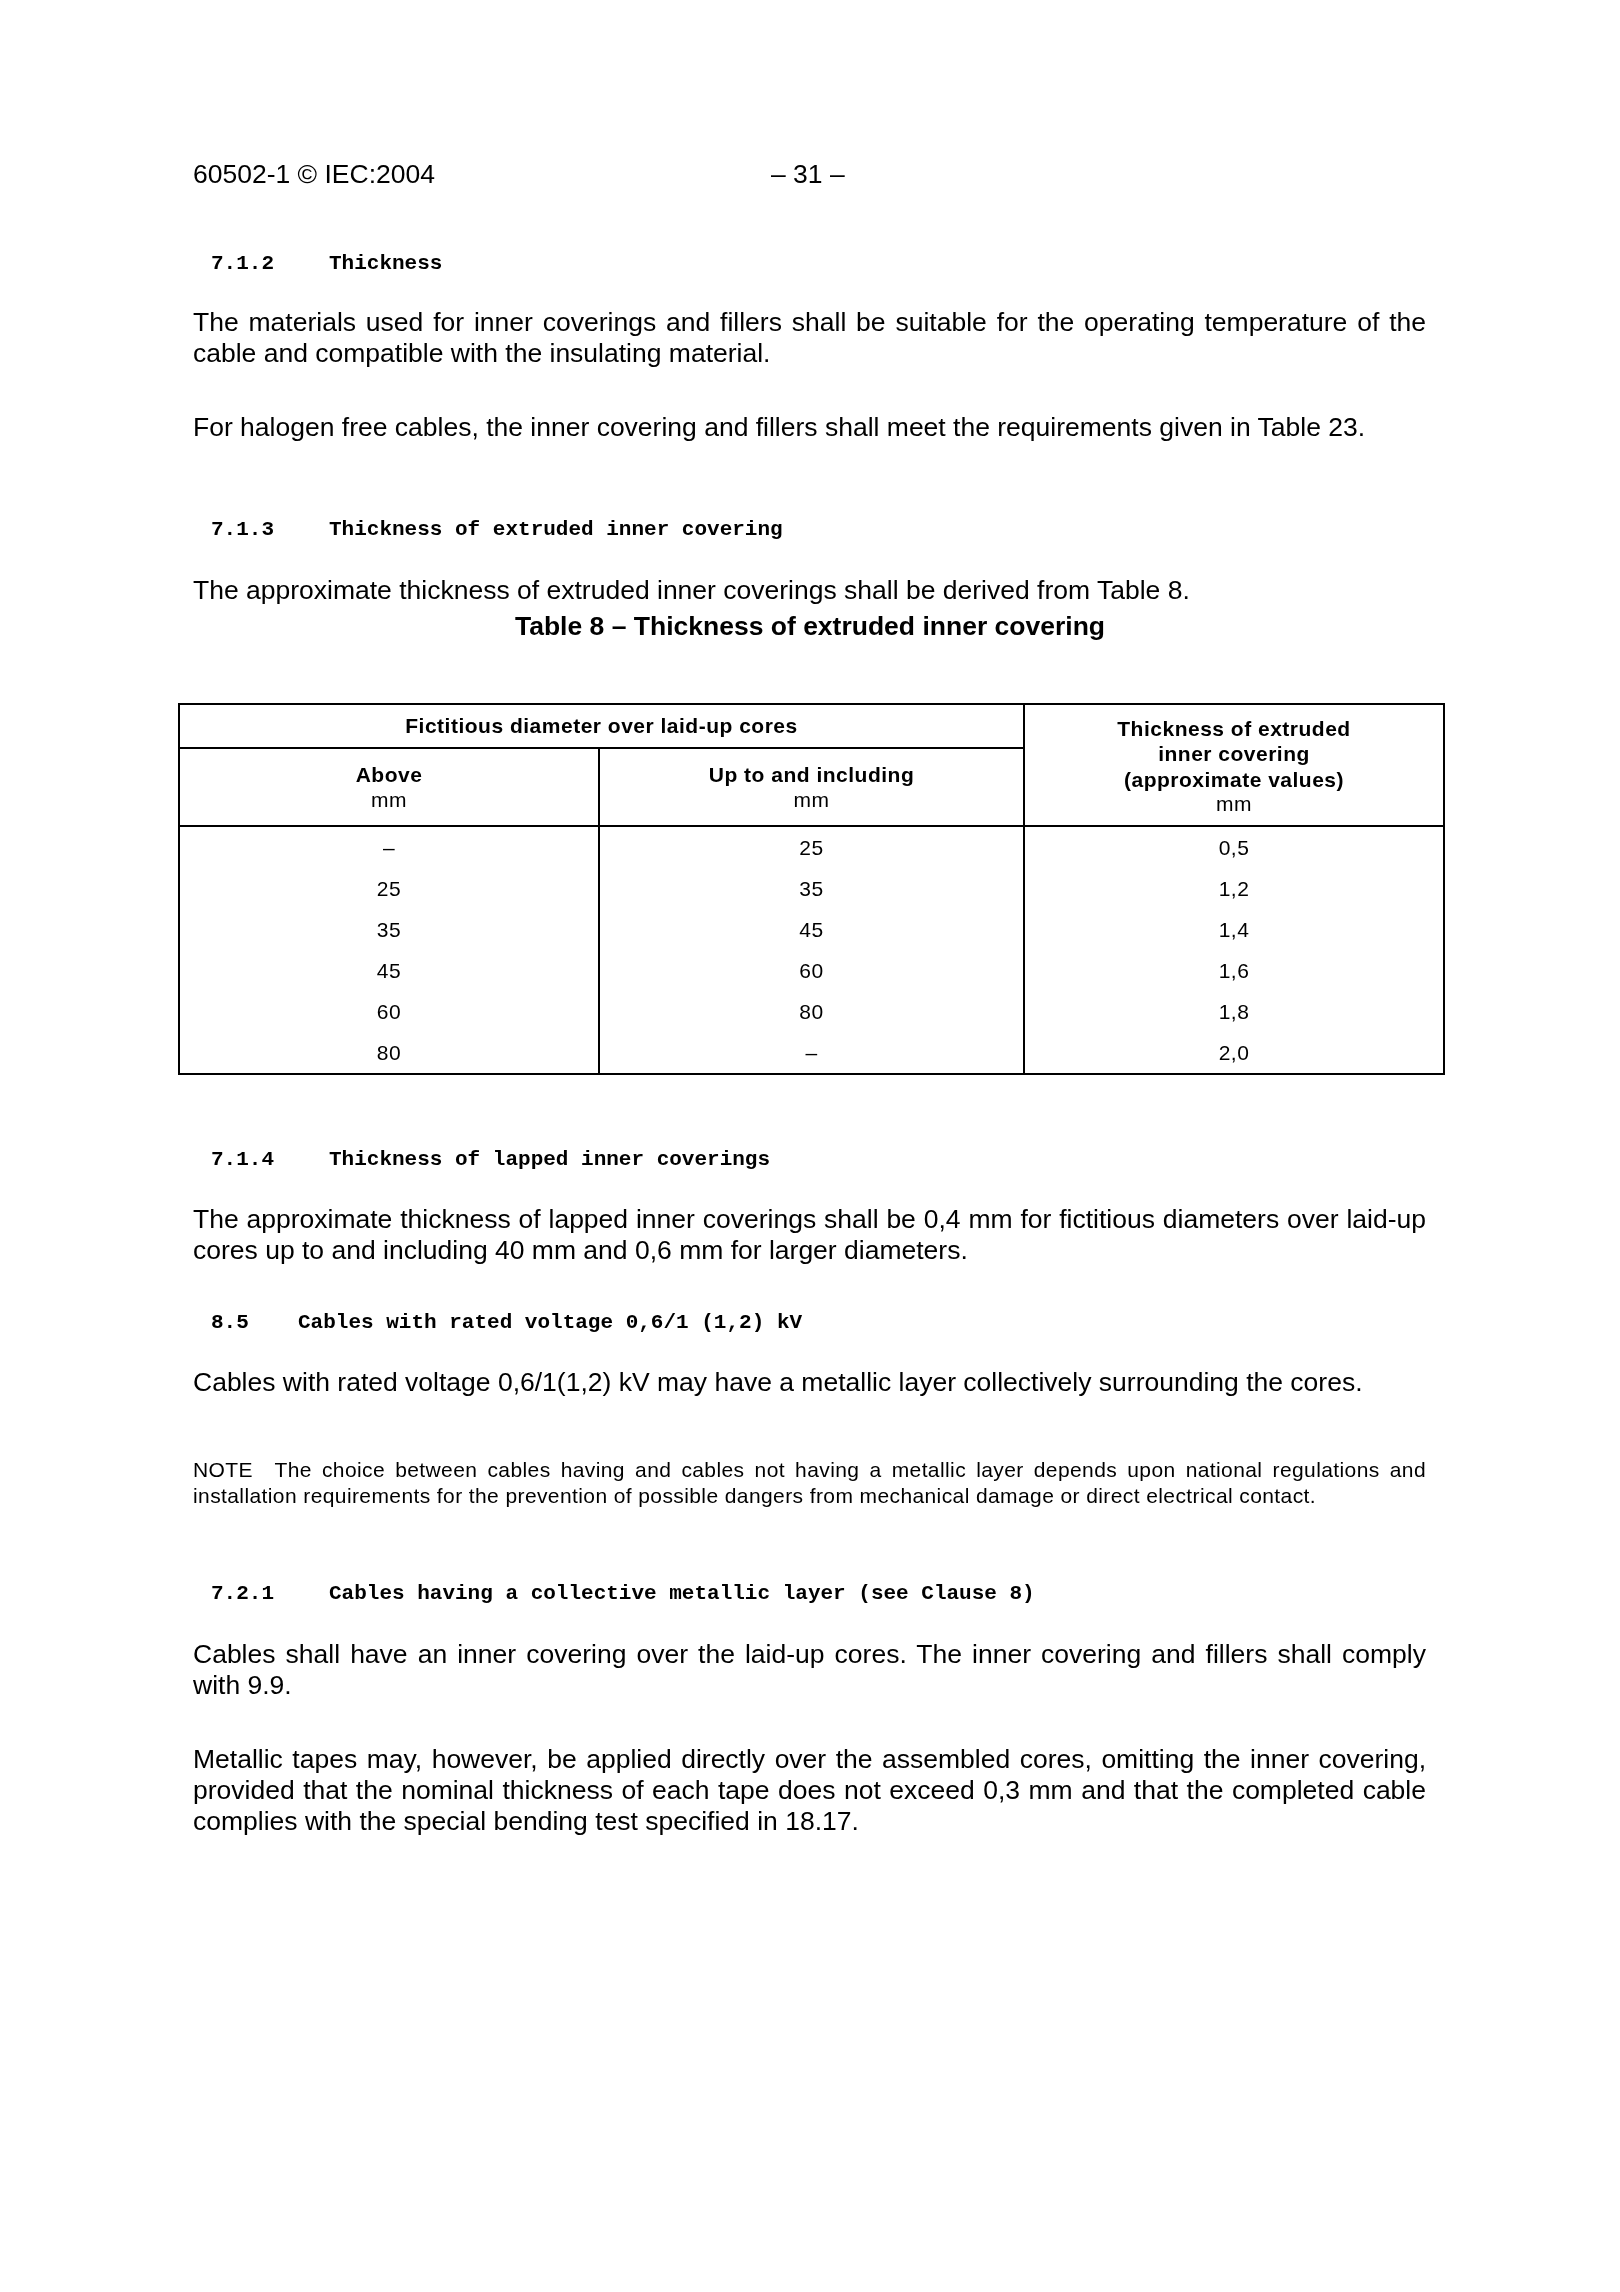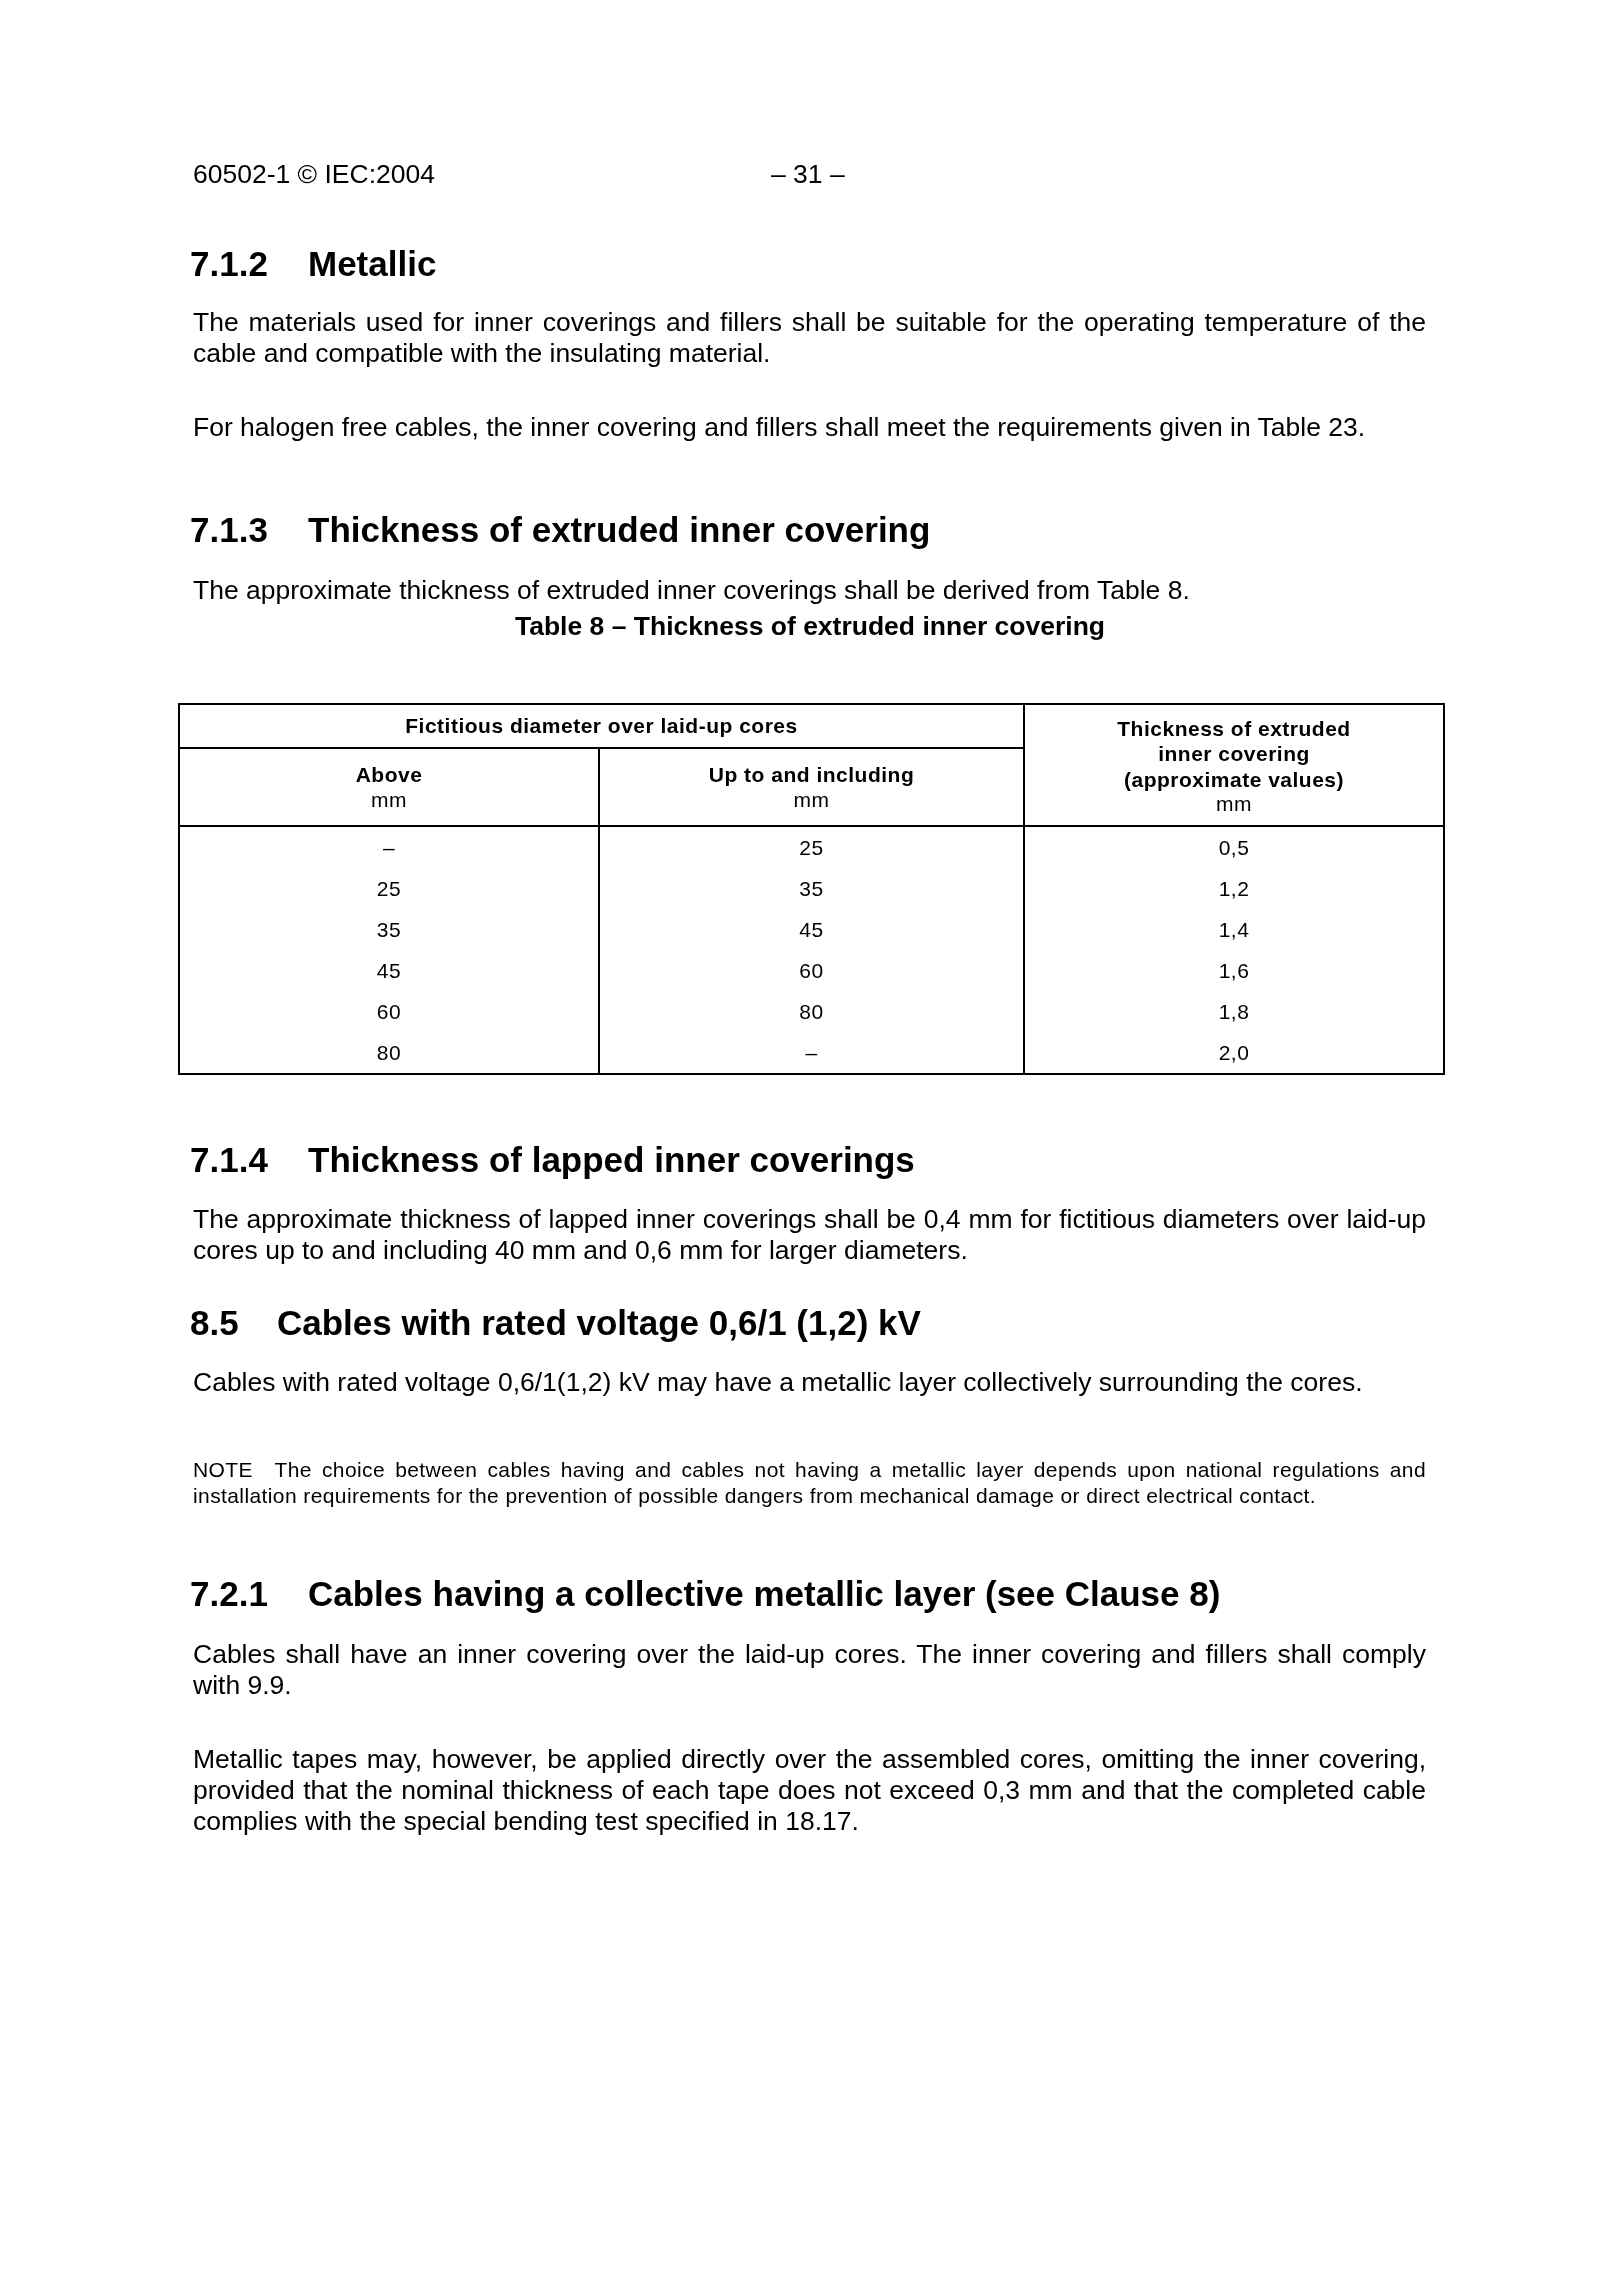--- a/index.html
+++ b/index.html
@@ -3,21 +3,21 @@
 <meta charset="utf-8">
 <style>
   html, body { margin: 0; padding: 0; background: #ffffff; }
   body {
     width: 1620px; height: 2293px; position: relative; overflow: hidden;
     font-family: "Liberation Sans", sans-serif; color: #000000;
   }
   .abs { position: absolute; }
   .running-head { top: 159px; left: 193px; font-size: 26.5px; line-height: 30px; }
   .page-num { top: 159px; left: 771px; font-size: 26.5px; line-height: 30px; }
-  .heading { left: 190px; font-size: 35px; line-height: 30px; font-weight: bold; white-space: nowrap; }
+  .heading { left: 211px; font-size: 21px; line-height: 30px; font-weight: bold; white-space: nowrap; font-family: Liberation Mono, monospace; }
   .heading .num { display: inline-block; }
   .heading .title { position: absolute; top: 0; }
   .para {
     left: 193px; width: 1233px; font-size: 26.5px; line-height: 31px;
     text-align: justify; text-align-last: left;
   }
   .note {
     left: 193px; width: 1233px; font-size: 21px; line-height: 25.5px;
     text-align: justify; text-align-last: left; letter-spacing: 0.4px;
   }
@@ -45,21 +45,21 @@
   table.t8 th.right-head { vertical-align: middle; padding-top: 2px; }
 </style>
 </head>
 <body>
 
 <div class="abs running-head">60502-1 © IEC:2004</div>
 <div class="abs page-num">– 31 –</div>
 
 <div class="abs heading" style="top:249px;">
   <span class="num">7.1.2</span>
-  <span class="title" style="left:118px;">Metallic</span>
+  <span class="title" style="left:118px;">Thickness</span>
 </div>
 <div class="abs para" style="top:307px;">The materials used for inner coverings and fillers shall be suitable for the operating temperature of the cable and compatible with the insulating material.</div>
 <div class="abs para" style="top:412px;">For halogen free cables, the inner covering and fillers shall meet the requirements given in Table 23.</div>
 
 <div class="abs heading" style="top:515px;">
   <span class="num">7.1.3</span>
   <span class="title" style="left:118px;">Thickness of extruded inner covering</span>
 </div>
 <div class="abs para" style="top:575px;">The approximate thickness of extruded inner coverings shall be derived from Table 8.</div>
 

